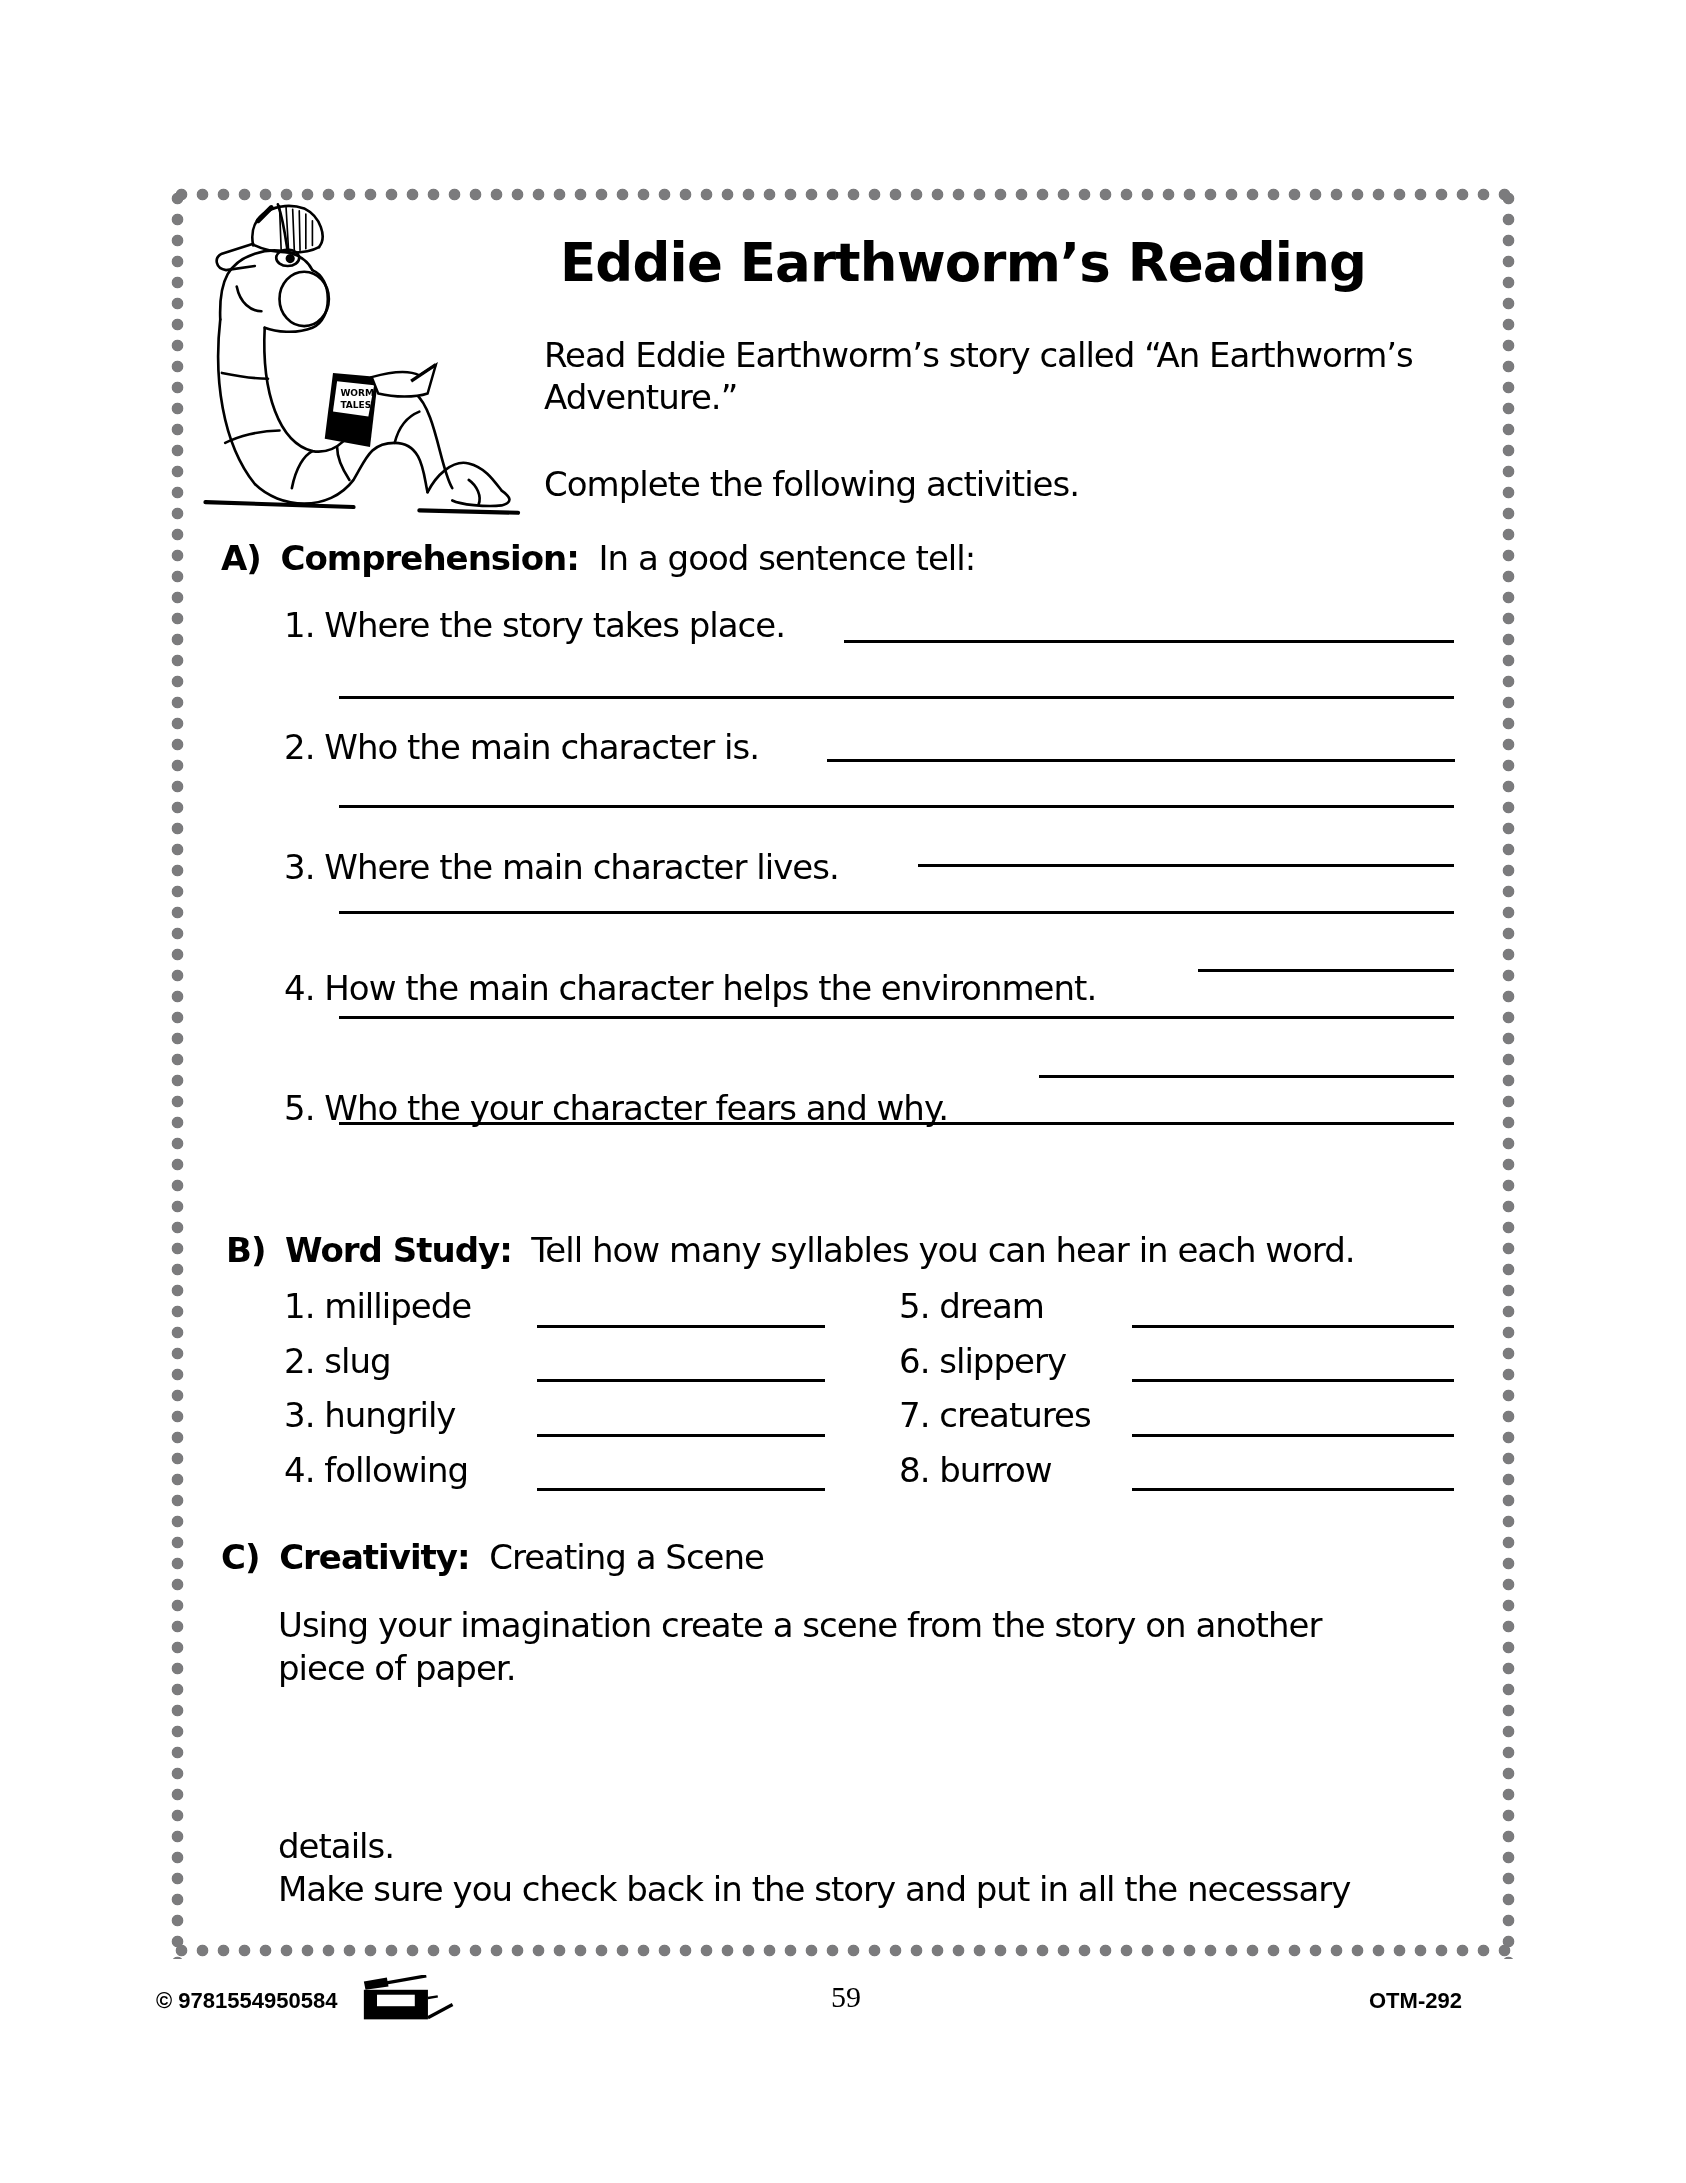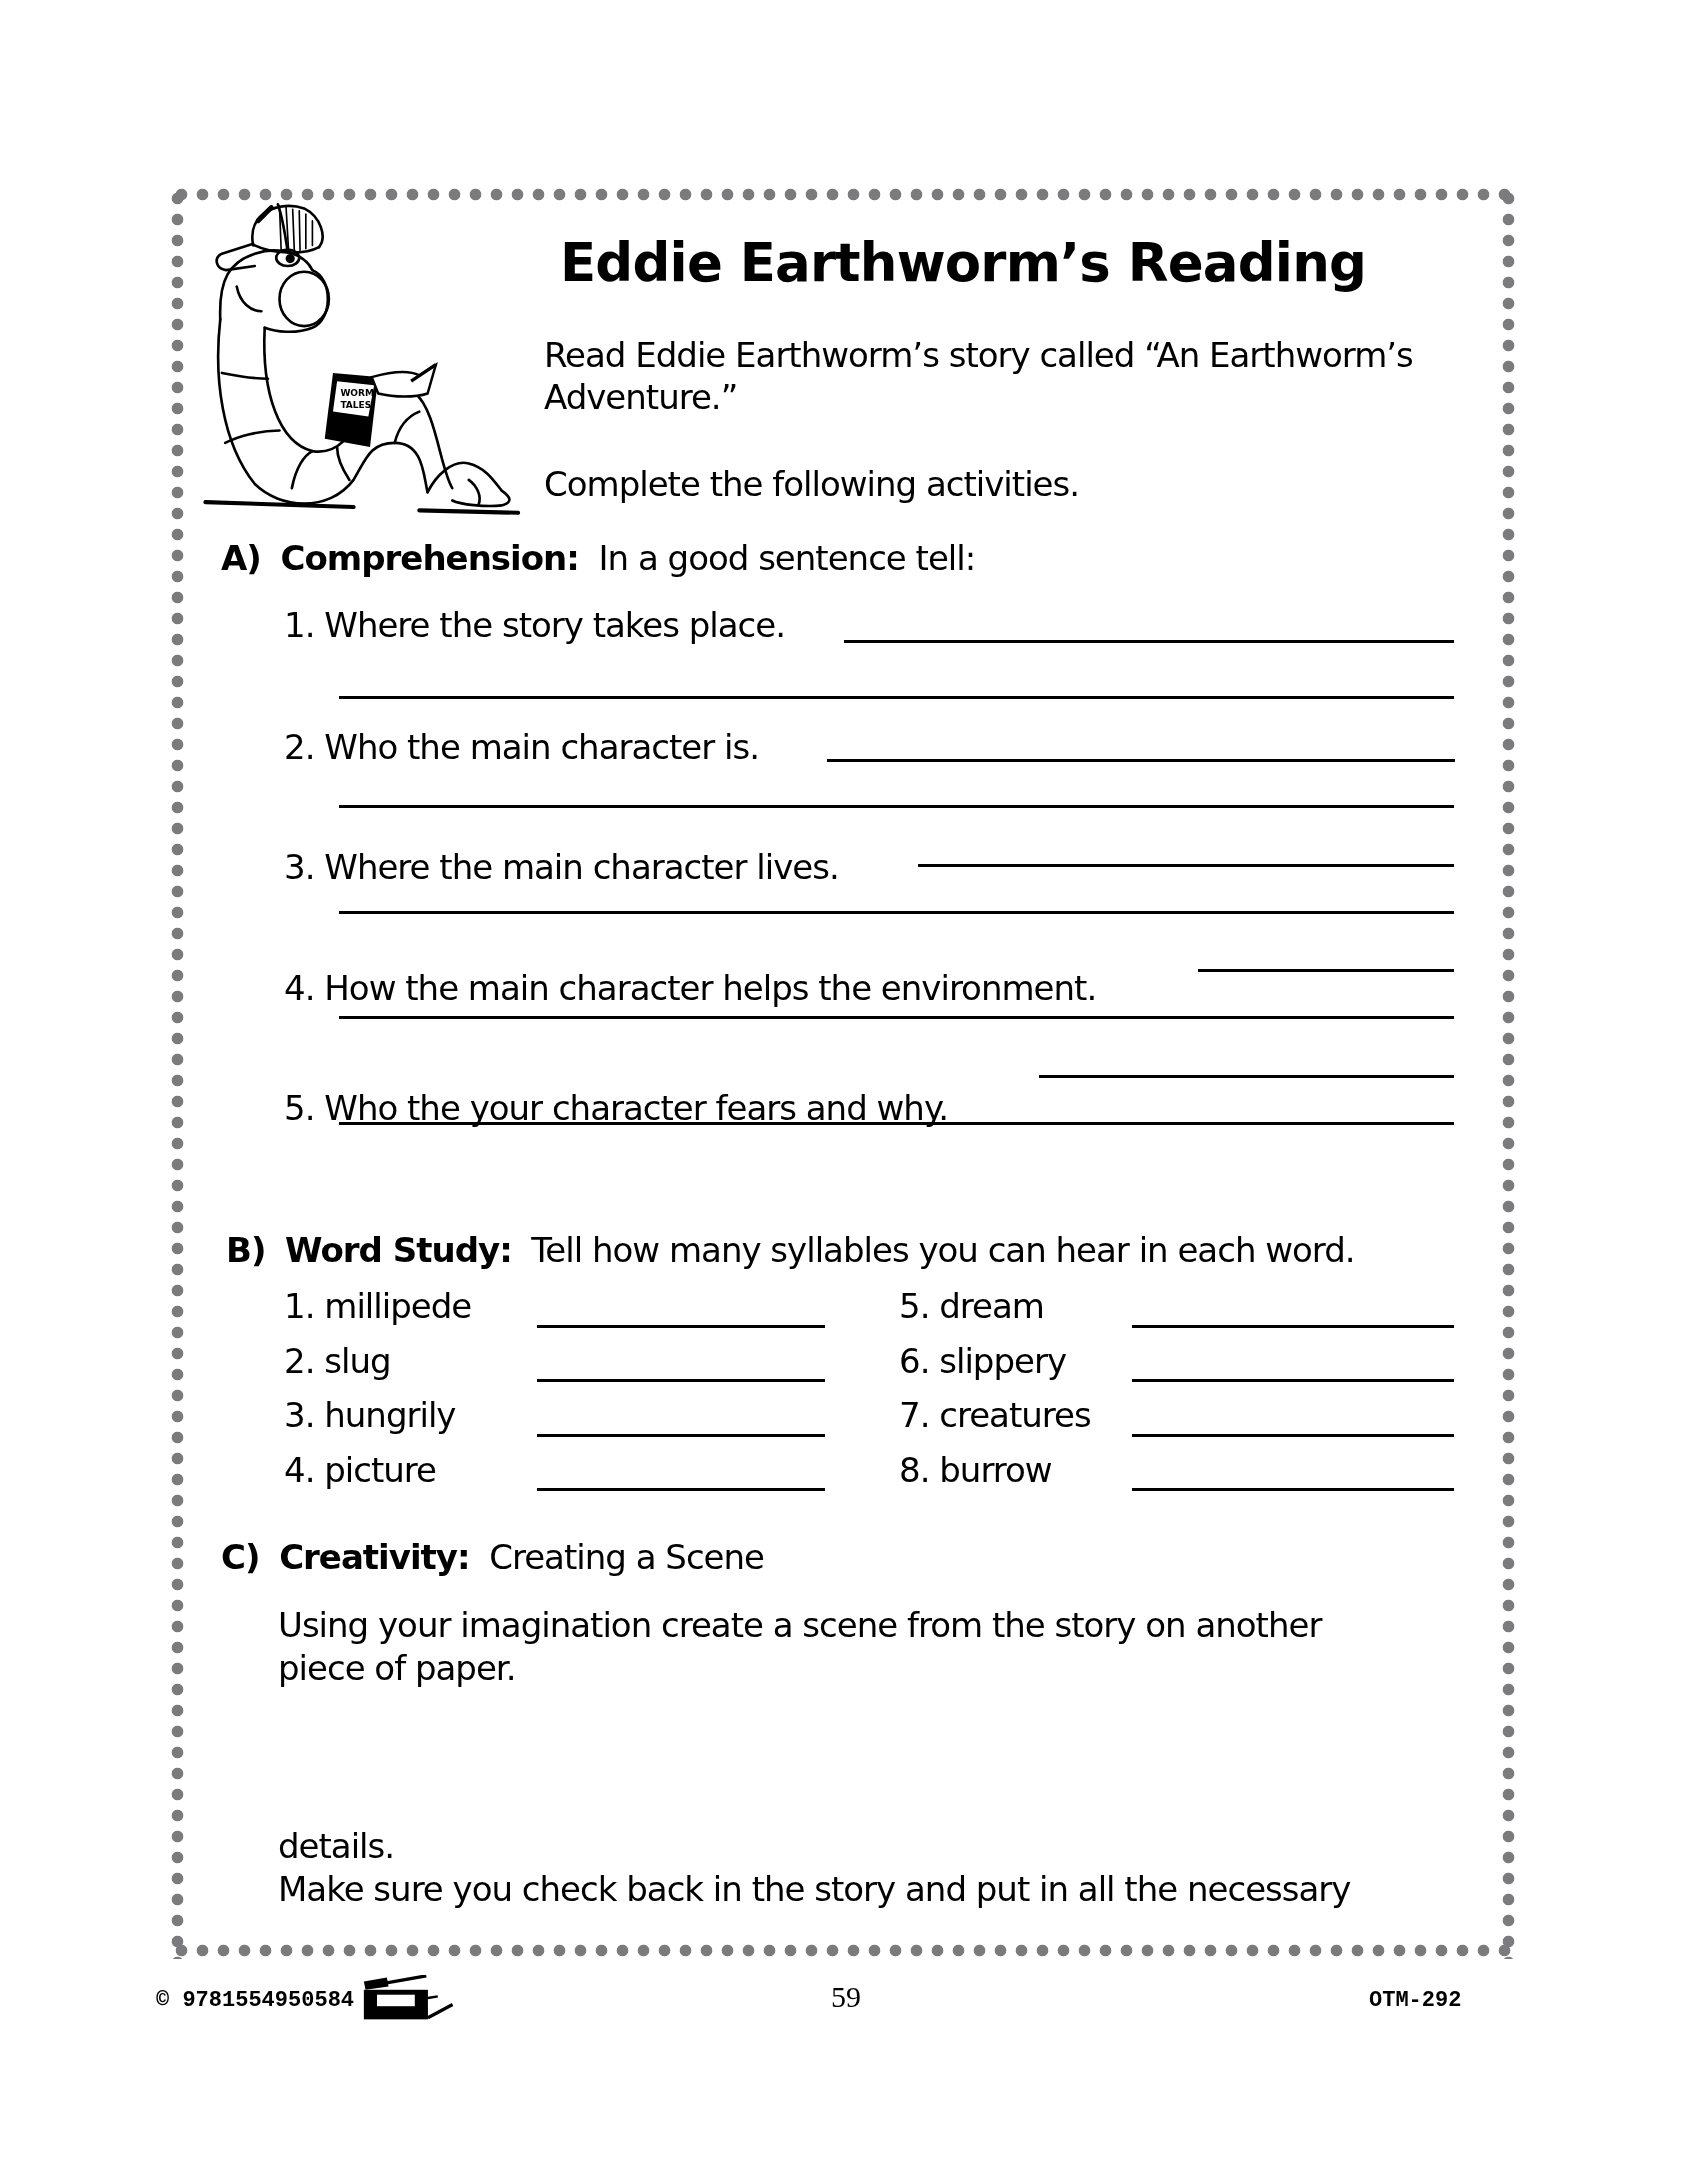--- a/index.html
+++ b/index.html
@@ -14,21 +14,21 @@
             background-image: radial-gradient(circle, #7b7b7d 5.4px, rgba(0,0,0,0) 6.2px);
             background-size:13px 21px; background-repeat:repeat-y; }
 
   .title { font-family:"DejaVu Sans", sans-serif; font-weight:bold; font-size:54px;
            letter-spacing:-0.8px; transform:scaleX(0.98); transform-origin:left top; }
   .body-text { font-size:34px; letter-spacing:-1px; line-height:43px; white-space:nowrap; }
   .hdr { font-size:34px; letter-spacing:-1px; white-space:nowrap; }
   .hdr b { font-weight:bold; }
   .line { position:absolute; height:3.3px; background:#000; }
   .num { display:inline-block; }
-  .footer-text { font-family:Liberation Mono, monospace; font-weight:bold; font-size:22px; }
+  .footer-text { font-family:Liberation Sans, sans-serif; font-weight:bold; font-size:22px; }
   .footer-page { font-family:"Liberation Serif", serif; font-size:30px; }
 </style>
 </head>
 <body>
 
 <div class="dots-h" style="left:171px; top:188px; width:1346px;"></div>
 <div class="dots-h" style="left:171px; top:1944px; width:1346px;"></div>
 <div class="dots-v" style="left:171px; top:188px; height:1771px;"></div>
 <div class="dots-v" style="left:1502px; top:188px; height:1771px;"></div>
 
@@ -140,21 +140,21 @@
   <span>2.</span> <span>slug</span>
 </div>
 <div class="line" style="left:537px; top:1379px; width:288px;"></div>
 
 <div class="abs body-text" style="left:284px; top:1394px;">
   <span>3.</span> <span>hungrily</span>
 </div>
 <div class="line" style="left:537px; top:1434px; width:288px;"></div>
 
 <div class="abs body-text" style="left:284px; top:1449px;">
-  <span>4.</span> <span>picture</span>
+  <span>4.</span> <span>following</span>
 </div>
 <div class="line" style="left:537px; top:1488px; width:288px;"></div>
 
 <div class="abs body-text" style="left:899px; top:1285px;">
   <span>5.</span> <span>dream</span>
 </div>
 <div class="line" style="left:1132px; top:1325px; width:322px;"></div>
 
 <div class="abs body-text" style="left:899px; top:1340px;">
   <span>6.</span> <span>slippery</span>

